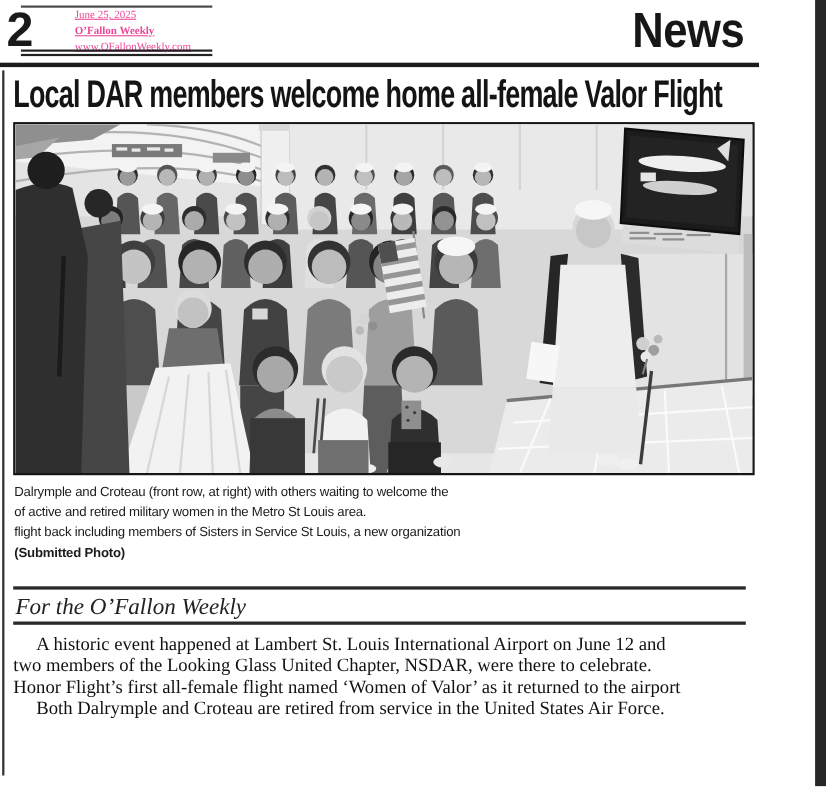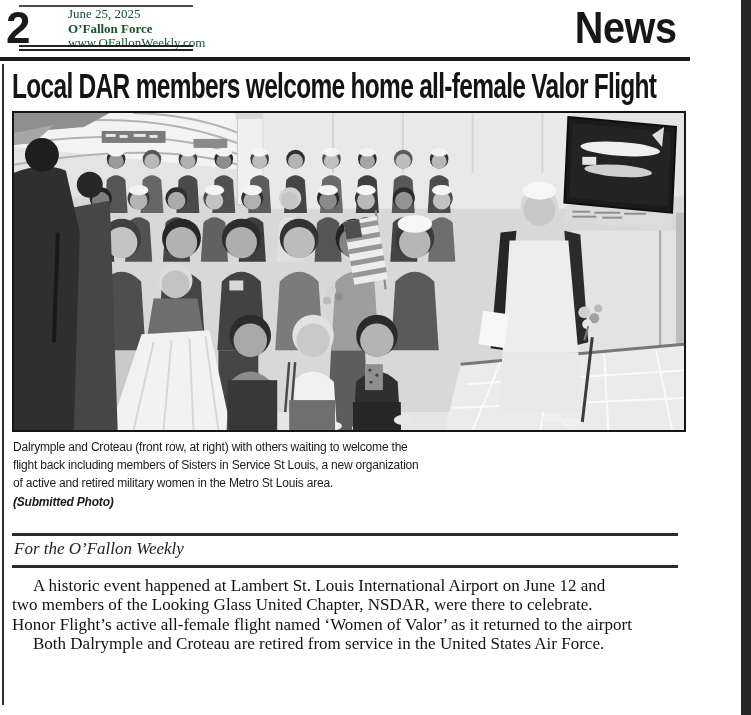--- a/index.html
+++ b/index.html
@@ -4,54 +4,54 @@
 <style>
   html,body{margin:0;padding:0;background:#ffffff;}
   .page{position:relative;width:751px;height:715px;background:#ffffff;overflow:hidden;
         font-family:"Liberation Serif",serif;color:#161616;}
   .abs{position:absolute;}
   
   .rule-thin{background:#4a4a4a;height:2px;}
   .rule-dark{background:#1c1c1c;}
   .pagenum{left:6px;top:6px;font-family:"Liberation Sans",sans-serif;font-weight:bold;
            font-size:44px;line-height:44px;letter-spacing:-1px;color:#1a1a1a;}
-  .mast-block{left:68px;top:7px;font-size:13px;line-height:13.5px;color:#14532d;}
+  .mast-block{left:68px;top:7px;font-size:10px;line-height:13.5px;color:#ec4899;text-decoration:underline;}
   .mast-block div{margin-bottom:1px;}
   .mast-bold{font-weight:bold;}
   .section-title{top:4px;right:74px;font-family:"Liberation Sans",sans-serif;font-weight:bold;
                  font-size:45px;line-height:48px;letter-spacing:-0.5px;color:#171717;
                  transform:scaleX(0.88);transform-origin:right center;white-space:nowrap;}
   
   .headline{left:12px;top:66px;font-family:"Liberation Sans",sans-serif;font-weight:bold;
             font-size:35px;line-height:40px;letter-spacing:-1px;color:#141414;white-space:nowrap;
             transform:scaleX(0.70);transform-origin:left center;}
   
   .photo-frame{left:12px;top:111px;width:670px;height:317px;border:2px solid #151515;background:#d9d9d9;}
   
   .caption{left:13px;top:438px;font-family:"Liberation Sans",sans-serif;font-size:12px;
            line-height:18.2px;color:#1b1b1b;white-space:nowrap;letter-spacing:-0.2px;}
-  .caption .credit{font-weight:bold;font-style:italic;}
-  
-  .byline{left:14px;top:539px;font-style:italic;font-size:17px;color:#222;white-space:nowrap;}
+  .caption .credit{font-weight:bold;}
+  
+  .byline{left:14px;top:539px;font-style:italic;font-size:21px;color:#222;white-space:nowrap;}
   
   .bodytext{left:12px;top:576px;font-size:17px;line-height:19.4px;color:#121212;white-space:nowrap;}
   .bodytext .indent{text-indent:21px;font-family:Liberation Serif, serif;}
   .vline-left{left:2px;top:64px;width:2px;height:641px;background:#2e2e2e;}
   .edge-bar{left:741px;top:0;width:10px;height:715px;background:#262626;}
 </style>
 </head>
 <body>
 
 <div class="page">
 
   <div class="abs rule-thin" style="left:19px;top:5px;width:174px;"></div>
   <div class="abs pagenum">2</div>
   <div class="abs mast-block">
     <div>June 25, 2025</div>
-    <div class="mast-bold">O’Fallon Force</div>
+    <div class="mast-bold">O’Fallon Weekly</div>
     <div>www.OFallonWeekly.com</div>
   </div>
   <div class="abs" style="left:19px;top:45px;width:174px;height:2px;background:#222;"></div>
   <div class="abs" style="left:19px;top:49px;width:174px;height:2px;background:#222;"></div>
   <div class="abs section-title">News</div>
   <div class="abs rule-dark" style="left:0;top:57px;width:690px;height:4px;"></div>
 
   <div class="abs headline">Local DAR members welcome home all-female Valor Flight</div>
 
   <div class="abs photo-frame">
@@ -238,31 +238,31 @@
         <circle cx="76" cy="72" r="13" fill="#272727"></circle>
         <path d="M0,60 Q30,48 52,58 L66,120 L60,318 L0,318 Z" fill="#2f2f2f"></path>
         <circle cx="28" cy="42" r="17" fill="#1e1e1e"></circle>
         <line x1="44" y1="120" x2="40" y2="230" stroke="#1a1a1a" stroke-width="4"></line>
       </g>
     </svg>
   </div>
 
   <div class="abs caption">
     <div>Dalrymple and Croteau (front row, at right) with others waiting to welcome the</div>
+    <div>of active and retired military women in the Metro St Louis area.</div>
     <div>flight back including members of Sisters in Service St Louis, a new organization</div>
-    <div>of active and retired military women in the Metro St Louis area.</div>
     <div class="credit">(Submitted Photo)</div>
   </div>
 
   <div class="abs rule-dark" style="left:12px;top:533px;width:666px;height:3px;background:#2a2a2a;"></div>
   <div class="abs byline">For the O’Fallon Weekly</div>
   <div class="abs rule-dark" style="left:12px;top:565px;width:666px;height:3px;background:#2a2a2a;"></div>
 
   <div class="abs bodytext">
     <div class="indent">A historic event happened at Lambert St. Louis International Airport on June 12 and</div>
     <div>two members of the Looking Glass United Chapter, NSDAR, were there to celebrate.</div>
-    <div>Honor Flight’s active all-female flight named ‘Women of Valor’ as it returned to the airport</div>
+    <div>Honor Flight’s first all-female flight named ‘Women of Valor’ as it returned to the airport</div>
     <div class="indent">Both Dalrymple and Croteau are retired from service in the United States Air Force.</div>
   </div>
 
   <div class="abs vline-left"></div>
   <div class="abs edge-bar"></div>
 </div>
 
 </body></html>

